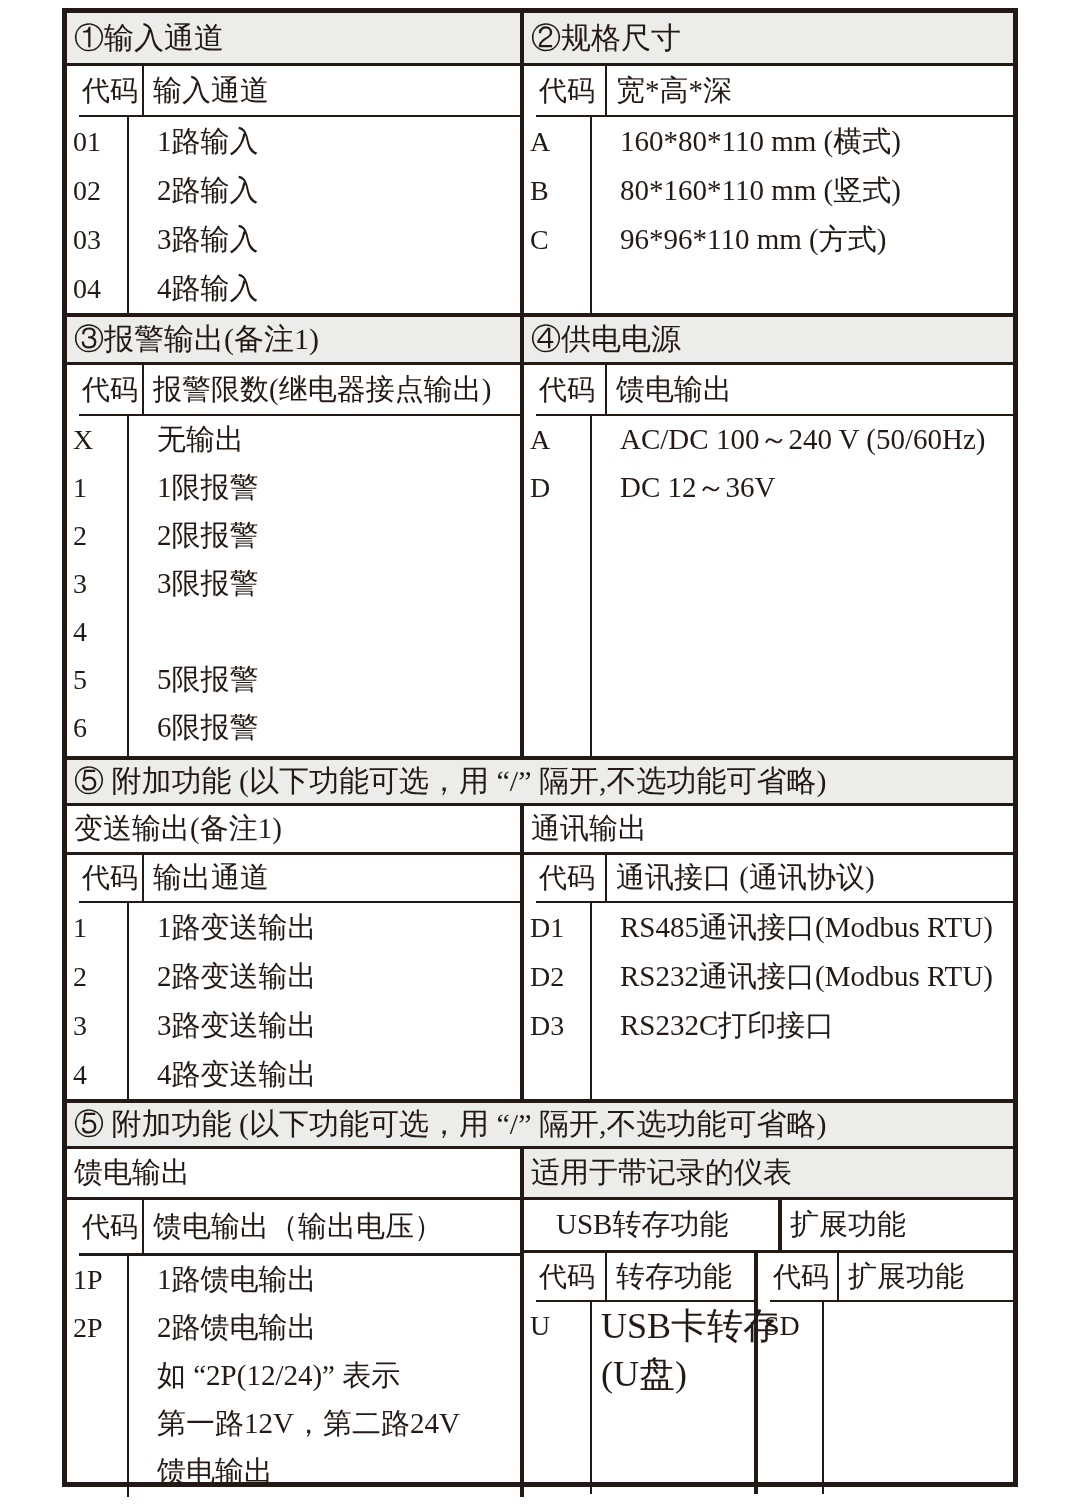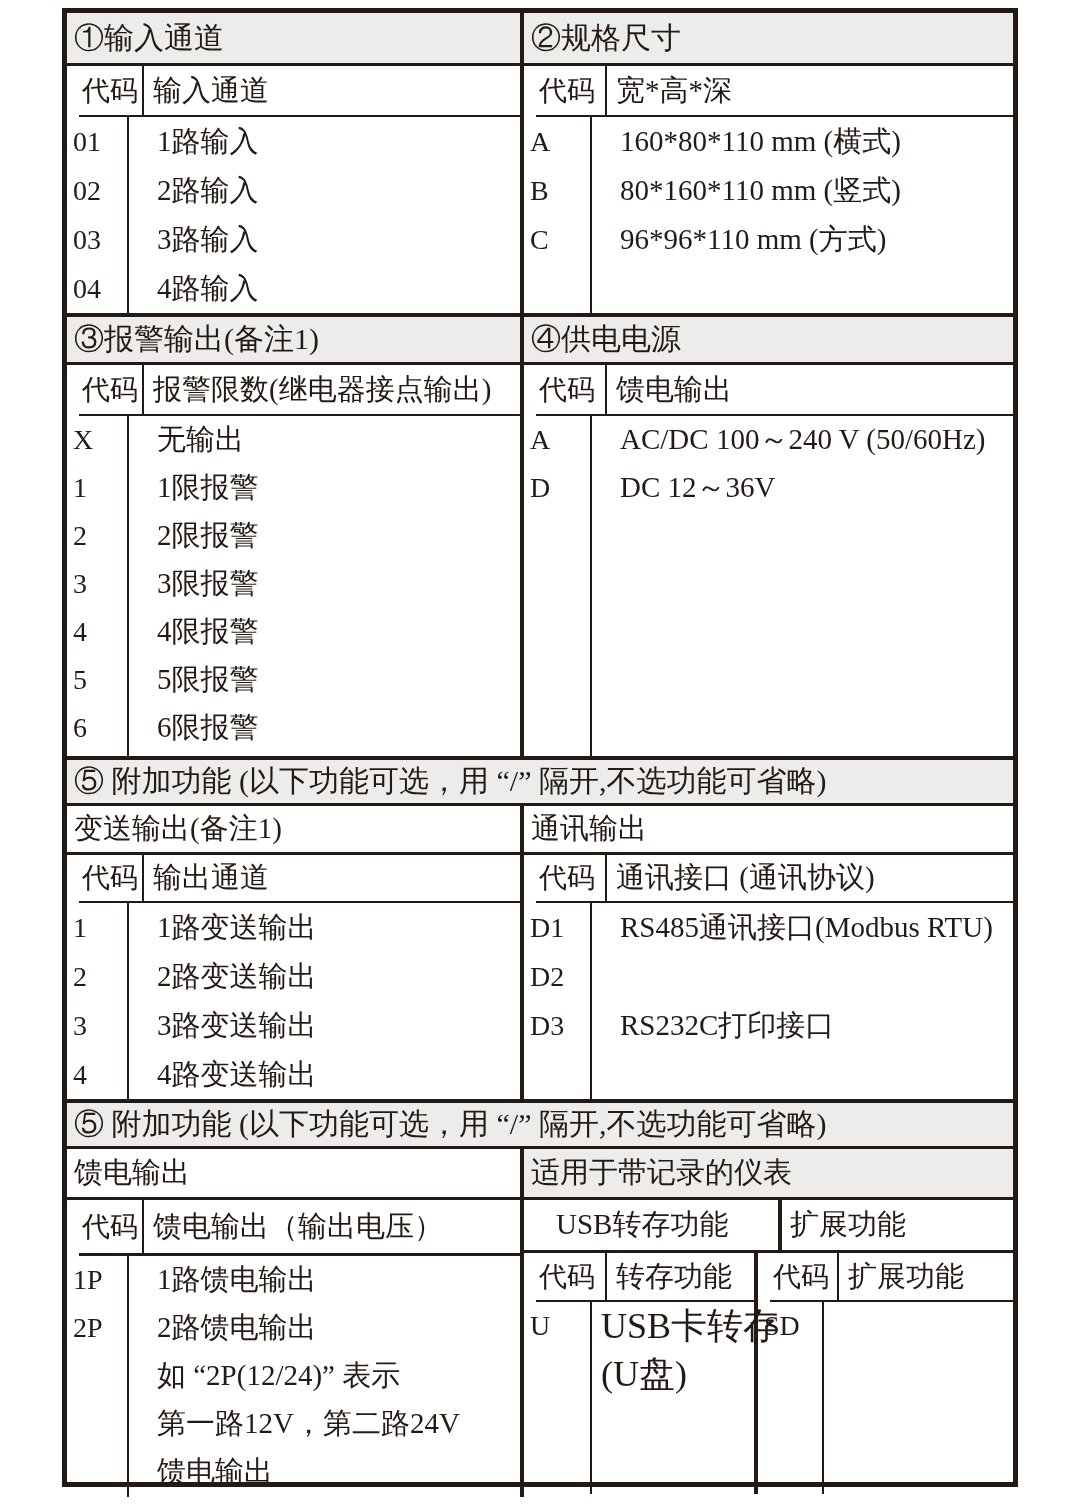--- a/index.html
+++ b/index.html
@@ -157,21 +157,20 @@
           <div class="drow">
               <div class="cc">2</div>
               <div class="dd">2限报警</div>
             </div>
           <div class="drow">
               <div class="cc">3</div>
               <div class="dd">3限报警</div>
             </div>
           <div class="drow">
               <div class="cc">4</div>
-              <div class="dd">4限报警</div>
             </div>
           <div class="drow">
               <div class="cc">5</div>
               <div class="dd">5限报警</div>
             </div>
           <div class="drow">
               <div class="cc">6</div>
               <div class="dd">6限报警</div>
             </div>
         </div>
@@ -232,20 +231,21 @@
           <div class="d">通讯接口 (通讯协议)</div>
         </div>
         <div class="data">
           <div class="vline"></div>
           <div class="drow">
               <div class="cc">D1</div>
               <div class="dd">RS485通讯接口(Modbus RTU)</div>
             </div>
           <div class="drow">
               <div class="cc">D2</div>
+              <div class="dd">RS232通讯接口(Modbus RTU)</div>
             </div>
           <div class="drow">
               <div class="cc">D3</div>
               <div class="dd">RS232C打印接口</div>
             </div>
         </div>
       </div>
     </div>
 
     <div class="fullhdr">⑤ 附加功能 (以下功能可选，用 “/” 隔开,不选功能可省略)</div>

